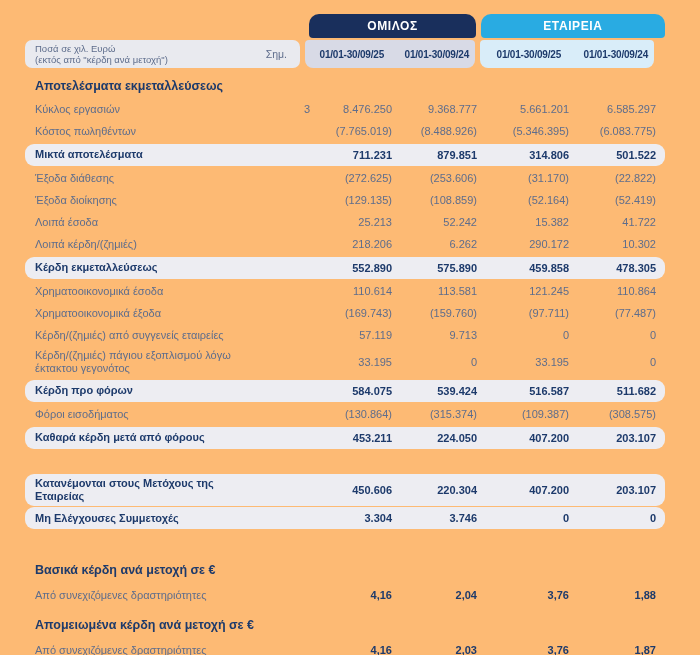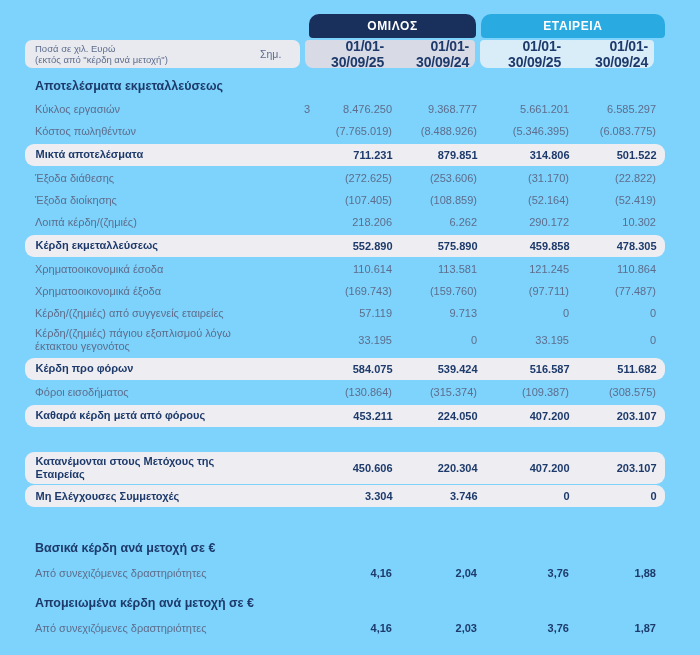--- a/index.html
+++ b/index.html
@@ -7,58 +7,58 @@
     --slate:#5e6d8c;
     --badge-navy:#192f5c;
     --badge-sky:#29abe2;
     --band-gray:#e9eaef;
     --band-lav:#d8dae6;
     --band-blue:#d9edf9;
     --row-gray:#ededf2;
   }
   *{margin:0;padding:0;box-sizing:border-box;}
   body{background:#ffffff;font-family:"Liberation Sans", sans-serif;}
-  .page{width:700px;height:655px;background:#7dd3fc;overflow:hidden;}
+  .page{width:700px;height:655px;background:#fdba74;overflow:hidden;}
   .table{width:640px;margin-left:25px;}
 
   
   .head{display:flex;margin-top:14px;}
   .head .lead{width:290px;}
   .badge{height:24px;display:flex;align-items:center;justify-content:center;
          color:#fff;font-weight:bold;font-size:12px;letter-spacing:.6px;
          border-radius:10px 10px 4px 4px;}
   .badge.navy{width:170px;background:var(--badge-navy);margin-right:5px;}
   .badge.sky{width:188px;background:var(--badge-sky);}
 
   
   .subhead{display:flex;margin-top:2px;height:28px;}
   .sub-left{width:275px;background:var(--band-gray);border-radius:7px;
             display:flex;align-items:center;justify-content:space-between;
             padding-left:10px;margin-right:5px;}
   .caption{font-size:9.5px;line-height:11px;color:var(--slate);}
-  .note-head{width:40px;font-size:10.5px;color:var(--slate);padding-right:13px;}
+  .note-head{width:40px;text-align:right;font-size:10.5px;color:var(--slate);padding-right:13px;}
   .sub-mid{width:170px;background:var(--band-lav);border-radius:4px 4px 8px 8px;
            display:flex;align-items:center;margin-right:5px;}
   .sub-right{width:174px;background:var(--band-blue);border-radius:4px 4px 8px 8px;
            display:flex;align-items:center;}
-  .date{font-size:14px;font-weight:bold;color:var(--navy);text-align:right;
+  .date{font-size:10px;font-weight:bold;color:var(--navy);text-align:right;
         letter-spacing:-.2px;padding-right:6px;}
   .sub-mid .date{width:85px;}
   .sub-right .date{width:87px;}
 
   
   .row{display:flex;align-items:center;min-height:22px;}
   .c-label{width:250px;padding-left:10px;font-size:11px;color:var(--slate);}
   .c-label span{display:inline-block;max-width:215px;line-height:13px;}
   .c-note{width:35px;text-align:right;font-size:11px;color:var(--slate);}
   .cgap{width:5px;}
   .c-num{width:85px;text-align:right;padding-right:8px;font-size:11px;color:var(--slate);}
   .c-num.g2{width:87px;}
 
-  .row.total{background:var(--row-gray);border-radius:9px;margin:1.5px 0;justify-content:center;}
+  .row.total{background:var(--row-gray);border-radius:9px;margin:1.5px 0;}
   .row.total .c-label span,.row.total .c-num,.row.total .c-note{
       color:var(--navy);font-weight:bold;}
   .row.section{min-height:24px;margin-top:6px;}
   .row.section .c-label{width:640px;}
   .row.section .c-label span{max-width:none;color:var(--navy);font-weight:bold;font-size:12.5px;}
   .row.eps{min-height:25px;}
   .row.eps .c-num{color:var(--navy);font-weight:bold;}
   .row.twoline{padding:3px 0;}
   .spacer{height:22px;}
 </style>
@@ -133,25 +133,35 @@
           <div class="c-num">(272.625)</div>
           <div class="c-num">(253.606)</div>
           <div class="cgap"></div>
           <div class="c-num g2">(31.170)</div>
           <div class="c-num g2">(22.822)</div>
         </div>
         <div class="row normal">
           <div class="c-label"><span>Έξοδα διοίκησης</span></div>
           <div class="c-note"></div>
           <div class="cgap"></div>
-          <div class="c-num">(107.405)</div>
+          <div class="c-num">(129.135)</div>
           <div class="c-num">(108.859)</div>
           <div class="cgap"></div>
           <div class="c-num g2">(52.164)</div>
           <div class="c-num g2">(52.419)</div>
+        </div>
+        <div class="row normal">
+          <div class="c-label"><span>Λοιπά έσοδα</span></div>
+          <div class="c-note"></div>
+          <div class="cgap"></div>
+          <div class="c-num">25.213</div>
+          <div class="c-num">52.242</div>
+          <div class="cgap"></div>
+          <div class="c-num g2">15.382</div>
+          <div class="c-num g2">41.722</div>
         </div>
         <div class="row normal">
           <div class="c-label"><span>Λοιπά κέρδη/(ζημιές)</span></div>
           <div class="c-note"></div>
           <div class="cgap"></div>
           <div class="c-num">218.206</div>
           <div class="c-num">6.262</div>
           <div class="cgap"></div>
           <div class="c-num g2">290.172</div>
           <div class="c-num g2">10.302</div>

